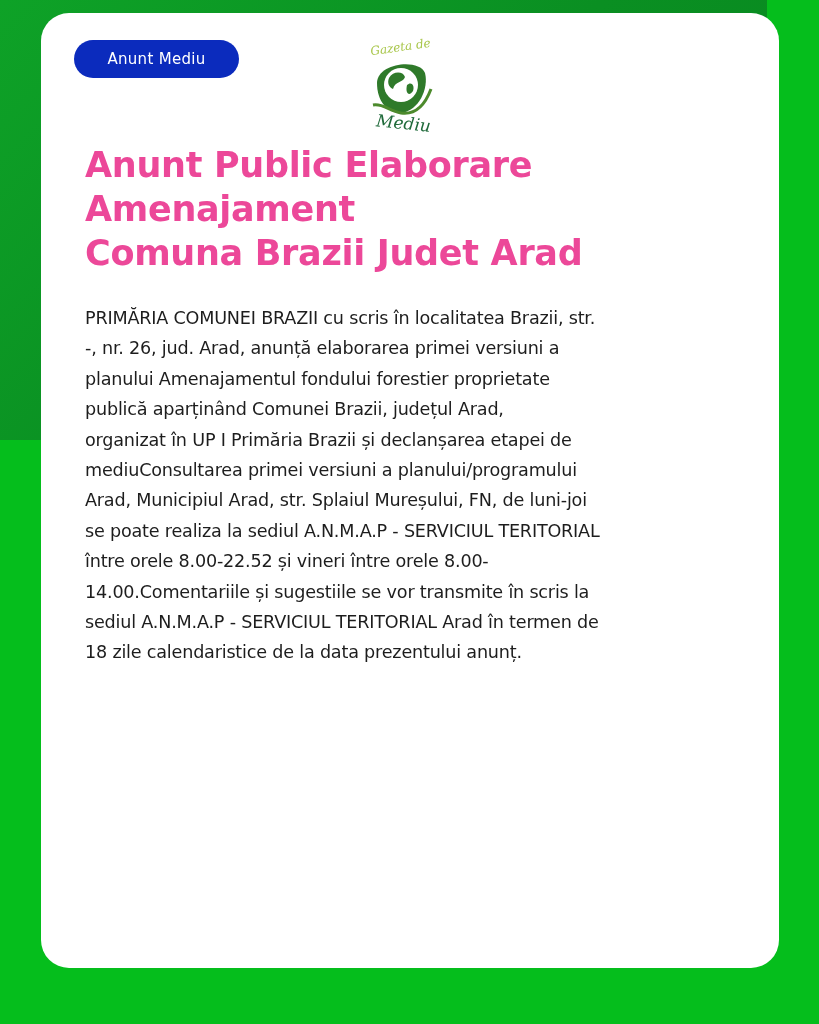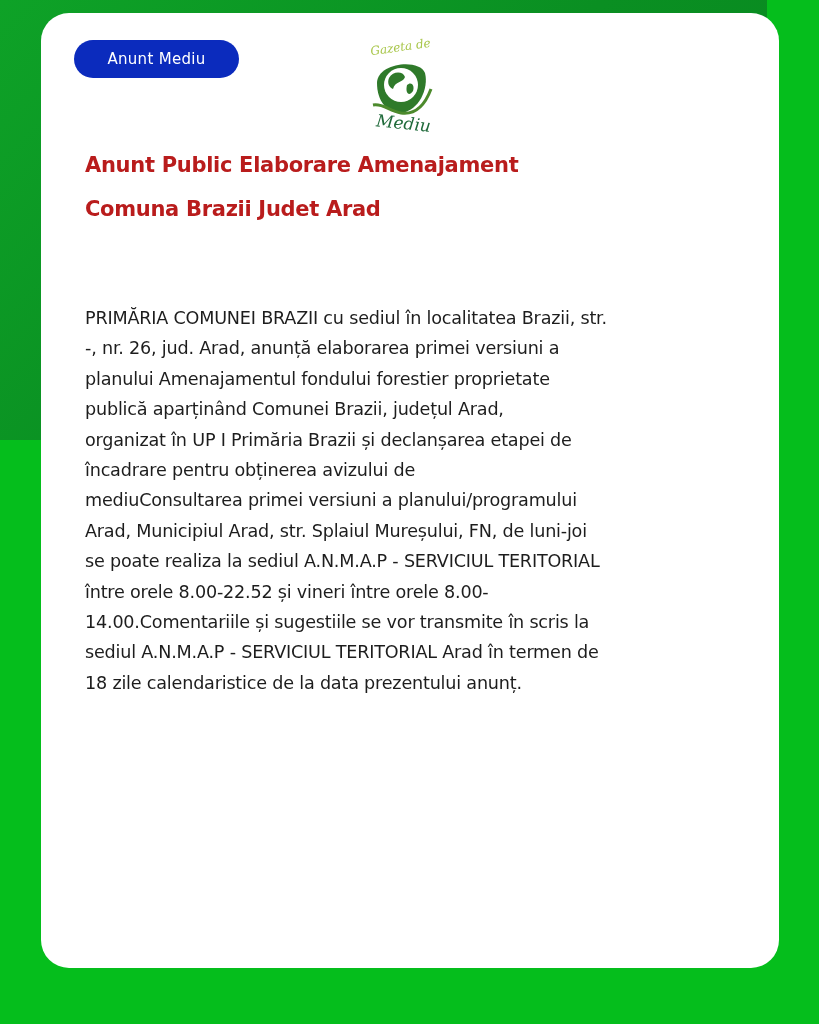--- a/index.html
+++ b/index.html
@@ -19,21 +19,21 @@
     .badge {
       position: absolute; left: 33px; top: 27px; width: 165px; height: 38px;
       background: #0b2bbd; border-radius: 19px; color: #fff;
       font-size: 15px; letter-spacing: 0.3px; line-height: 38px; text-align: center;
     }
     .logo {
       position: absolute; left: 318px; top: 20px; width: 84px; height: 100px;
     }
     .title {
       position: absolute; left: 44px; top: 130px; width: 670px;
-      color: #b91c1c; font-weight: bold; font-size: 21px; line-height: 44px;
+      color: #ec4899; font-weight: bold; font-size: 35px; line-height: 44px;
       letter-spacing: -0.3px;
     }
     .body-text {
       position: absolute; left: 44px; top: 290px; width: 670px;
       color: #1d1d1d; font-size: 17.6px; line-height: 30.4px; letter-spacing: -0.2px;
     }
     .body-text p { margin: 0; white-space: nowrap; }
   </style>
 </head>
 <body>
@@ -54,26 +54,25 @@
       <text x="44" y="96" text-anchor="middle" font-family="DejaVu Serif, serif" font-size="17" fill="#1f6a3a" font-style="italic" transform="rotate(6 44 96)">Mediu</text>
     </svg>
   </div>
 
   <div class="title">
     <div>Anunt Public Elaborare Amenajament</div>
     <div>Comuna Brazii Judet Arad</div>
   </div>
 
   <div class="body-text">
-    <p>PRIMĂRIA COMUNEI BRAZII cu sediul în localitatea Brazii, str.</p>
+    <p>PRIMĂRIA COMUNEI BRAZII cu scris în localitatea Brazii, str.</p>
     <p>-, nr. 26, jud. Arad, anunță elaborarea primei versiuni a</p>
     <p>planului Amenajamentul fondului forestier proprietate</p>
     <p>publică aparținând Comunei Brazii, județul Arad,</p>
     <p>organizat în UP I Primăria Brazii și declanșarea etapei de</p>
-    <p>încadrare pentru obținerea avizului de</p>
     <p>mediuConsultarea primei versiuni a planului/programului</p>
     <p>Arad, Municipiul Arad, str. Splaiul Mureșului, FN, de luni-joi</p>
     <p>se poate realiza la sediul A.N.M.A.P - SERVICIUL TERITORIAL</p>
     <p>între orele 8.00-22.52 și vineri între orele 8.00-</p>
     <p>14.00.Comentariile și sugestiile se vor transmite în scris la</p>
     <p>sediul A.N.M.A.P - SERVICIUL TERITORIAL Arad în termen de</p>
     <p>18 zile calendaristice de la data prezentului anunț.</p>
   </div>
 </div>
 

